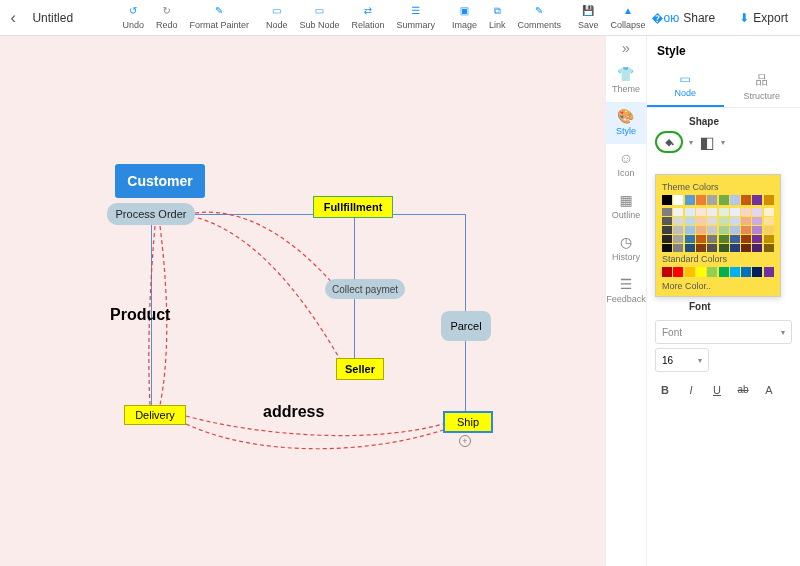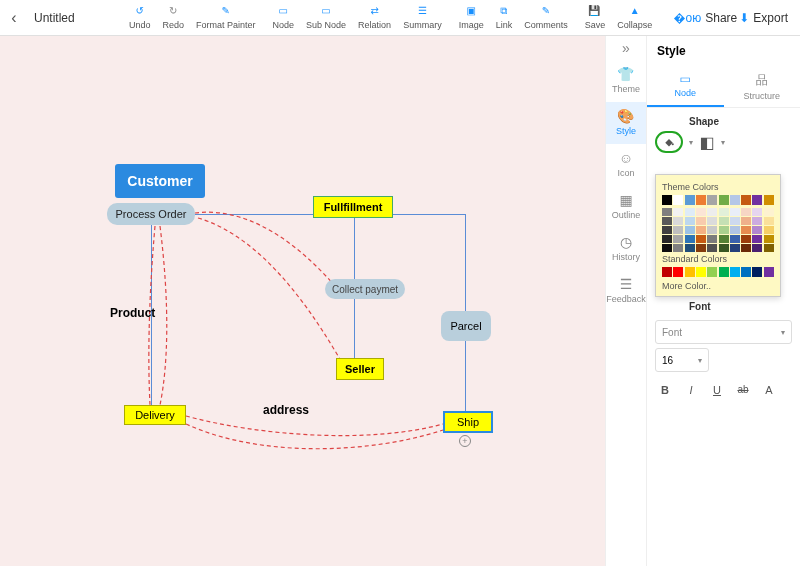--- a/index.html
+++ b/index.html
@@ -8,21 +8,21 @@
 
 .topbar { height:36px; border-bottom:1px solid #e0e0e0; display:flex; align-items:center; font-size:10px; }
 .back-btn { width:28px; height:36px; display:flex; align-items:center; justify-content:center; color:#555; font-size:16px; cursor:pointer;}
 .title-box { width:90px; padding-left:6px; font-size:12px; color:#333;}
 .tb-group { display:flex; height:36px; }
 .tb-btn { display:flex; flex-direction:column; align-items:center; justify-content:center; padding:2px 6px 4px; cursor:pointer; }
 .tb-btn .ic { width:14px; height:14px; display:flex; align-items:center; justify-content:center;}
 .tb-btn .lbl { font-size:9px; color:#555; margin-top:2px; white-space:nowrap;}
 .tb-sep { width:1px; background:#e5e5e5; margin:4px 2px;}
 .topbar-spacer { flex:1; }
-.share-grp { display:flex; gap:2px; padding-right:12px;}
+.share-grp { display:flex; gap:24px; padding-right:12px;}
 .share-btn { display:flex; align-items:center; gap:4px; font-size:12px; color:#333; cursor:pointer;}
 .ic-blue { color:#1890ff;}
 .ic-gray { color:#888;}
 
 
 .main { display:flex; height:530px; }
 .canvas { flex:1; background:#f9eceb; position:relative; overflow:hidden;}
 .sidebar-tabs { width:42px; background:#fff; border-left:1px solid #eee; border-right:1px solid #eee;}
 .right-panel { width:153px; background:#fff; position:relative;}
 
@@ -41,21 +41,21 @@
 .ptab .pic { font-size:12px;}
 .ptab .plbl { font-size:9px; margin-top:2px;}
 .section-lbl { font-size:10px; font-weight:bold; padding:8px 10px 4px; color:#333;margin-left:32px;}
 .shape-row { display:flex; align-items:center; gap:6px; padding:0 8px;}
 .fill-btn { width:28px; height:22px; border:2px solid #22a522; border-radius:12px; display:flex; align-items:center; justify-content:center; cursor:pointer;}
 .fill-btn svg { width:12px; height:12px;}
 .ddcaret { font-size:8px; color:#888;}
 .border-btn { width:16px; height:16px; display:flex; align-items:center; justify-content:center; color:#555; cursor:pointer;}
 
 
-.color-pop { position:absolute; left:8px; top:138px; width:126px; background:#fef9c3; border:1px solid #ccc; box-shadow:0 2px 6px rgba(0,0,0,.15); padding:5px 6px; z-index:50;}
+.color-pop { position:absolute; left:8px; top:138px; width:126px; background:#fde047; border:1px solid #ccc; box-shadow:0 2px 6px rgba(0,0,0,.15); padding:5px 6px; z-index:50;}
 .cp-title { font-size:9px; color:#555; margin:2px 0 3px;}
 .cp-grid { display:grid; grid-template-columns:repeat(10,1fr); gap:1px;}
 .cp-sw { width:10px; height:10px; cursor:pointer;}
 .cp-grid.tall .cp-sw { height:8px;}
 .cp-more { font-size:9px; color:#555; margin-top:4px; cursor:pointer;}
 
 .font-sel { margin:4px 8px; height:24px; border:1px solid #ddd; border-radius:3px; display:flex; align-items:center; padding:0 6px; font-size:10px; color:#888; justify-content:space-between; cursor:pointer;}
 .size-sel { margin:4px 8px; width:54px; height:24px; border:1px solid #ddd; border-radius:3px; display:flex; align-items:center; justify-content:space-between; padding:0 6px; font-size:10px;}
 .fmt-row { display:flex; gap:10px; padding:8px 10px; color:#555; font-size:11px;}
 .fmt-btn { cursor:pointer; width:16px; text-align:center;}
@@ -63,21 +63,21 @@
 
 .node { position:absolute; display:flex; align-items:center; justify-content:center; font-size:11px;}
 .n-customer { left:115px; top:128px; width:90px; height:34px; background:#2b8ae0; color:#fff; font-size:14px; font-weight:bold; border-radius:3px;}
 .n-process { left:107px; top:167px; width:88px; height:22px; background:#b9cfdc; color:#222; border-radius:10px;}
 .n-fulfill { left:313px; top:160px; width:80px; height:22px; background:#ffff00; color:#000; font-weight:bold; border:1px solid #4a6;}
 .n-collect { left:325px; top:243px; width:80px; height:20px; background:#b9cfdc; color:#444; font-size:10px; border-radius:10px;}
 .n-seller { left:336px; top:322px; width:48px; height:22px; background:#ffff00; border:1px solid #aa0;font-weight:bold;}
 .n-parcel { left:441px; top:275px; width:50px; height:30px; background:#b9cfdc; border-radius:8px;}
 .n-delivery { left:124px; top:369px; width:62px; height:20px; background:#ffff00; border:1px solid #aa0;}
 .n-ship { left:443px; top:375px; width:50px; height:22px; background:#ffff00; border:2px solid #2b8ae0;}
-.free-lbl { position:absolute; font-size:12px; font-weight:bold; color:#000;}
+.free-lbl { position:absolute; font-size:16px; font-weight:bold; color:#000;}
 .l-product { left:110px; top:270px;}
 .l-address { left:263px; top:367px;}
 .plus-dot { position:absolute; left:459px; top:399px; width:12px; height:12px; border:1px solid #888; border-radius:50%; font-size:9px; color:#888; display:flex; align-items:center; justify-content:center;}
 
 
 .line { position:absolute; background:#5a8cd6;}
 .hline { height:1px;}
 .vline { width:1px;}
 svg.dashes { position:absolute; left:0; top:0; width:605px; height:530px; pointer-events:none;}
 </style>

